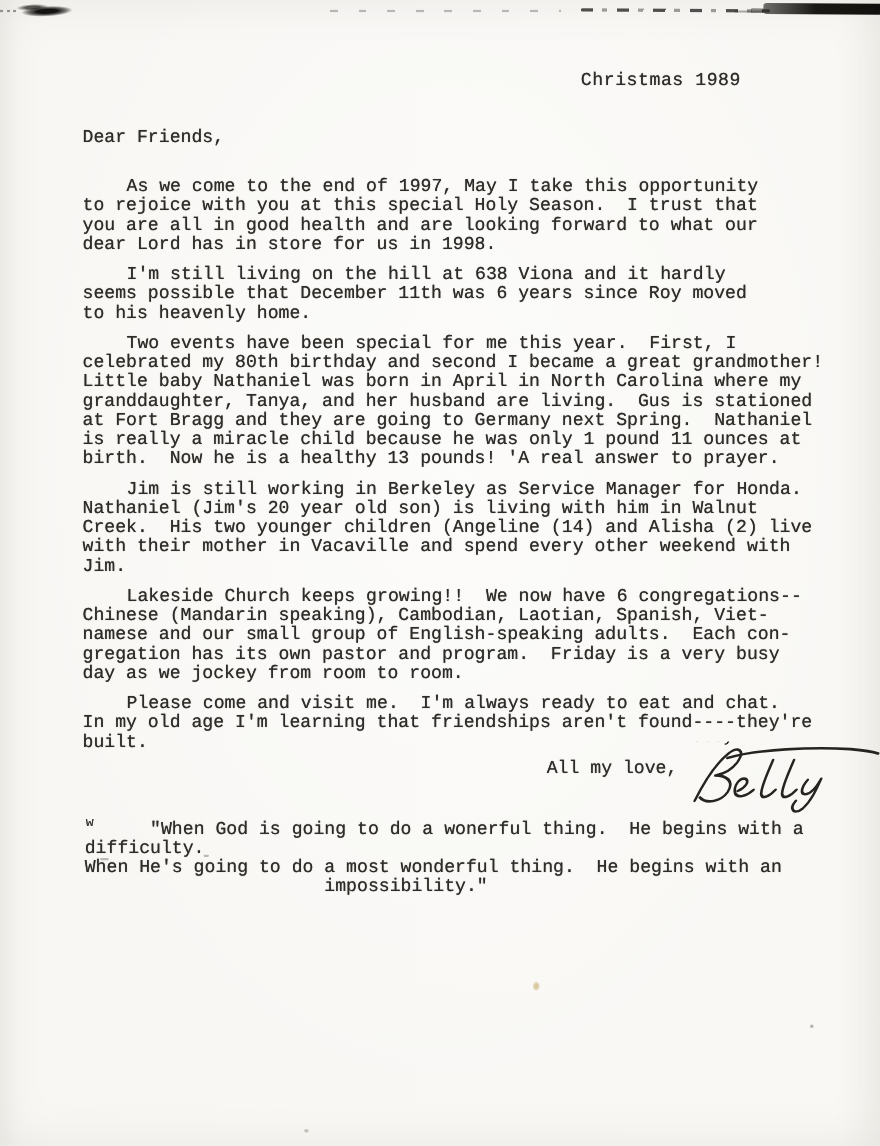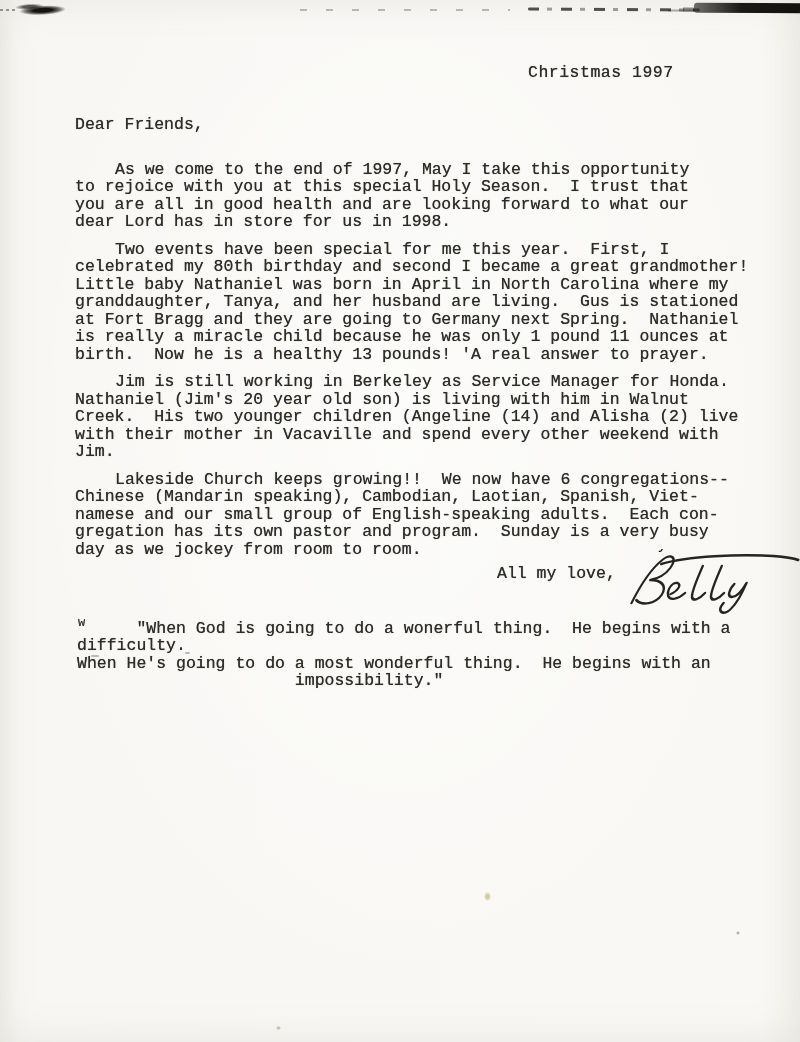--- a/index.html
+++ b/index.html
@@ -82,46 +82,52 @@
 
   <div class="smudge-dots"></div>
   <div class="smudge-top-left"></div>
   <div class="streak-dashes-faint"></div>
   <div class="streak-dashes"></div>
   <div class="streak-bar"></div>
   <div class="speck speck-tan"></div>
   <div class="speck speck-gray-1"></div>
   <div class="speck speck-gray-2"></div>
 
-  <div class="type date-line">Christmas 1997</div>
+  <div class="type date-line">Christmas 1989</div>
 
   <div class="letter-body">
     <div class="type salutation">Dear Friends,</div>
 
     <div class="type para">As we come to the end of 1997, May I take this opportunity
 to rejoice with you at this special Holy Season.  I trust that
 you are all in good health and are looking forward to what our
 dear Lord has in store for us in 1998.</div>
+    <div class="type para">I'm still living on the hill at 638 Viona and it hardly
+seems possible that December 11th was 6 years since Roy moved
+to his heavenly home.</div>
     <div class="type para">Two events have been special for me this year.  First, I
 celebrated my 80th birthday and second I became a great grandmother!
 Little baby Nathaniel was born in April in North Carolina where my
 granddaughter, Tanya, and her husband are living.  Gus is stationed
 at Fort Bragg and they are going to Germany next Spring.  Nathaniel
 is really a miracle child because he was only 1 pound 11 ounces at
 birth.  Now he is a healthy 13 pounds! 'A real answer to prayer.</div>
     <div class="type para">Jim is still working in Berkeley as Service Manager for Honda.
 Nathaniel (Jim's 20 year old son) is living with him in Walnut
 Creek.  His two younger children (Angeline (14) and Alisha (2) live
 with their mother in Vacaville and spend every other weekend with
 Jim.</div>
     <div class="type para">Lakeside Church keeps growing!!  We now have 6 congregations--
 Chinese (Mandarin speaking), Cambodian, Laotian, Spanish, Viet-
 namese and our small group of English-speaking adults.  Each con-
-gregation has its own pastor and program.  Sunday is a very busy
+gregation has its own pastor and program.  Friday is a very busy
 day as we jockey from room to room.</div>
+    <div class="type para">Please come and visit me.  I'm always ready to eat and chat.
+In my old age I'm learning that friendships aren't found----they're
+built.</div>
 
     <div class="closing-row">
       <span class="type closing-text">All my love,</span>
       <svg class="signature" viewBox="0 0 182 66">
         <g transform="skewX(-14) translate(16 0)">
 
           <path class="sig-stroke" d="M 30 15 C 55 7, 105 5, 140 7 C 152 8, 160 9, 166 11"></path>
 
           <path class="sig-stroke" d="M 10 54 C 13 42, 19 22, 30 11 C 37 4, 45 8, 40 19 C 36 27, 28 30, 23 31 C 33 31, 42 36, 38 46 C 34 55, 21 57, 14 51"></path>
 

